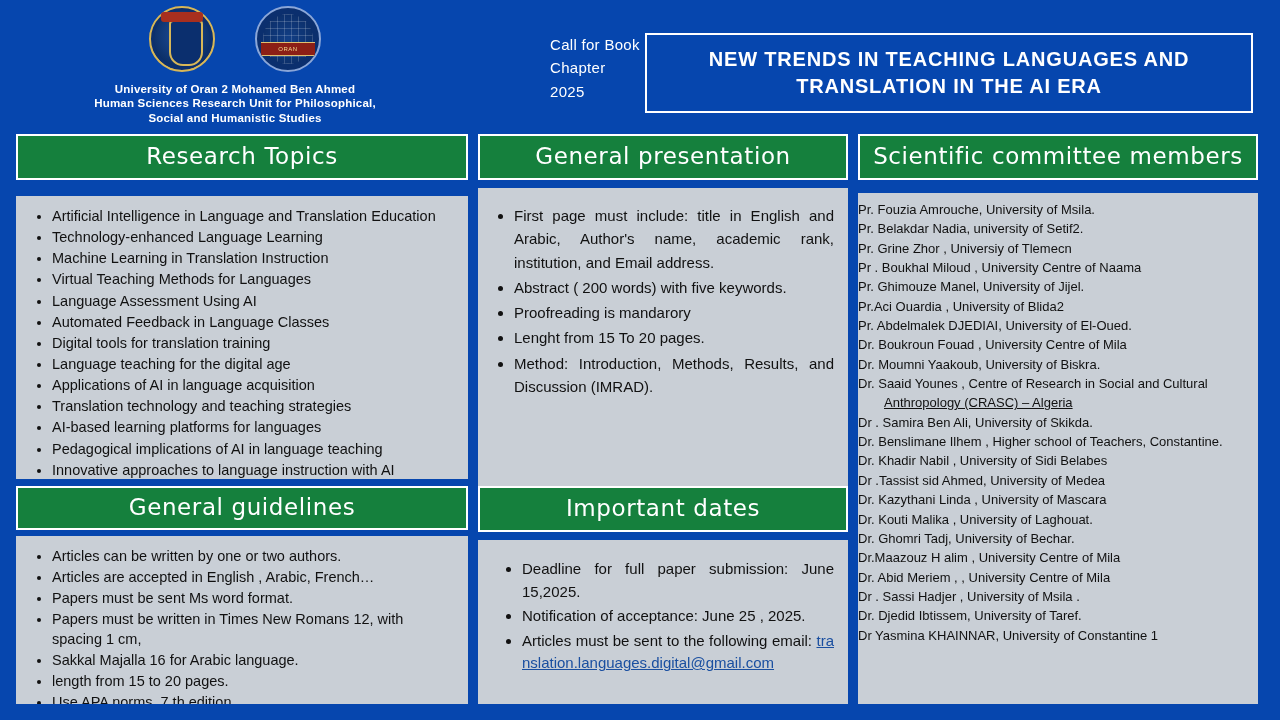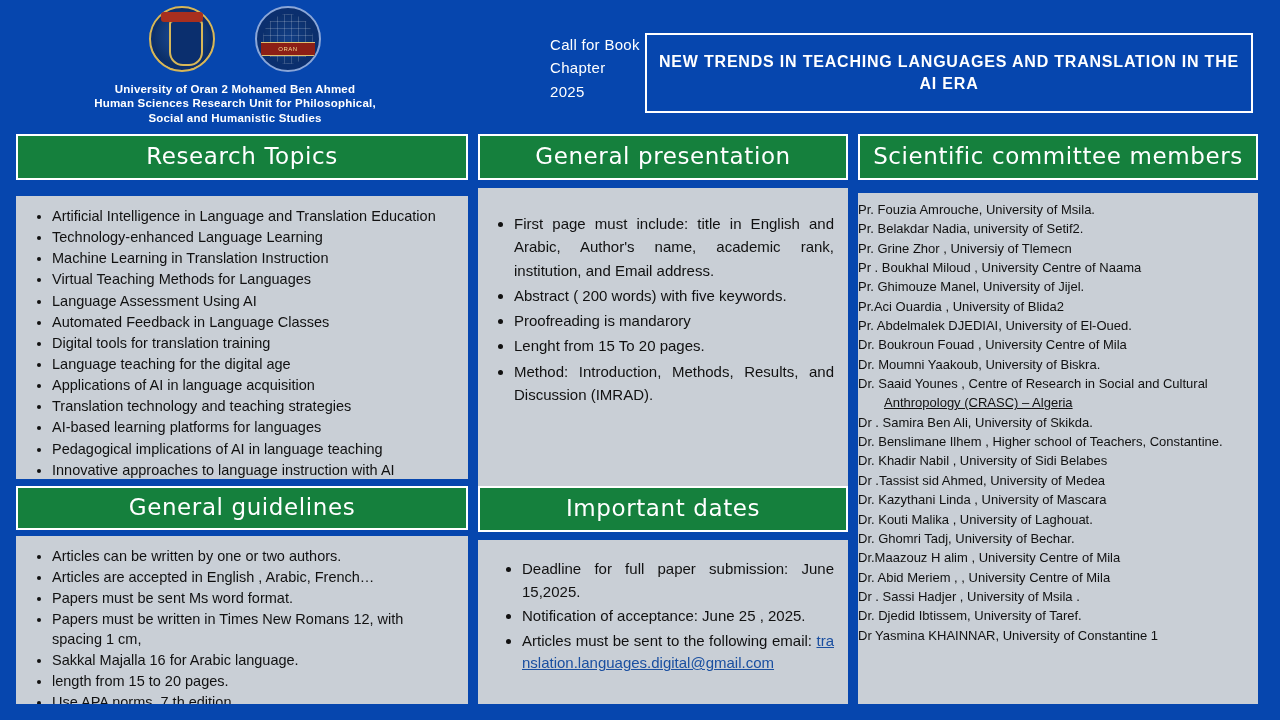--- a/index.html
+++ b/index.html
@@ -114,21 +114,21 @@
     left: 645px; top: 33px;
     width: 608px; height: 80px;
     border: 2px solid #ffffff;
     display: flex;
     align-items: center;
     justify-content: center;
     text-align: center;
   }
   .title-box .title-text {
     color: #ffffff;
-    font-size: 16px;
+    font-size: 20px;
     font-weight: bold;
     line-height: 1.35;
     letter-spacing: .8px;
     padding: 0 10px;
     text-align: center;
   }
 
   
   .panel-head {
     position: absolute;
@@ -169,21 +169,21 @@
   #research-body li { text-align: justify; }
 
   
   #guidelines-head { left: 16px; top: 486px; width: 452px; height: 44px; }
   #guidelines-body { left: 16px; top: 536px; width: 452px; height: 168px;
                      font-size: 14.5px; line-height: 1.38; }
 
   
   #presentation-head { left: 478px; top: 134px; width: 370px; height: 46px; }
   #presentation-body { left: 478px; top: 188px; width: 370px; height: 334px;
-                       font-size: 15px; line-height: 1.55; padding-top: 24px; }
+                       font-size: 15px; line-height: 1.55; padding-top: 16px; }
   #presentation-body li { text-align: justify; margin-bottom: 2px; }
 
   
   #dates-head { left: 478px; top: 486px; width: 370px; height: 46px; }
   #dates-body { left: 478px; top: 540px; width: 370px; height: 164px;
                 font-size: 15px; line-height: 1.5; padding-top: 18px; }
   #dates-body li { text-align: justify; margin-bottom: 2px; margin-left: 8px; }
   #dates-body a {
     color: #1a4fa0;
     text-decoration: underline;

